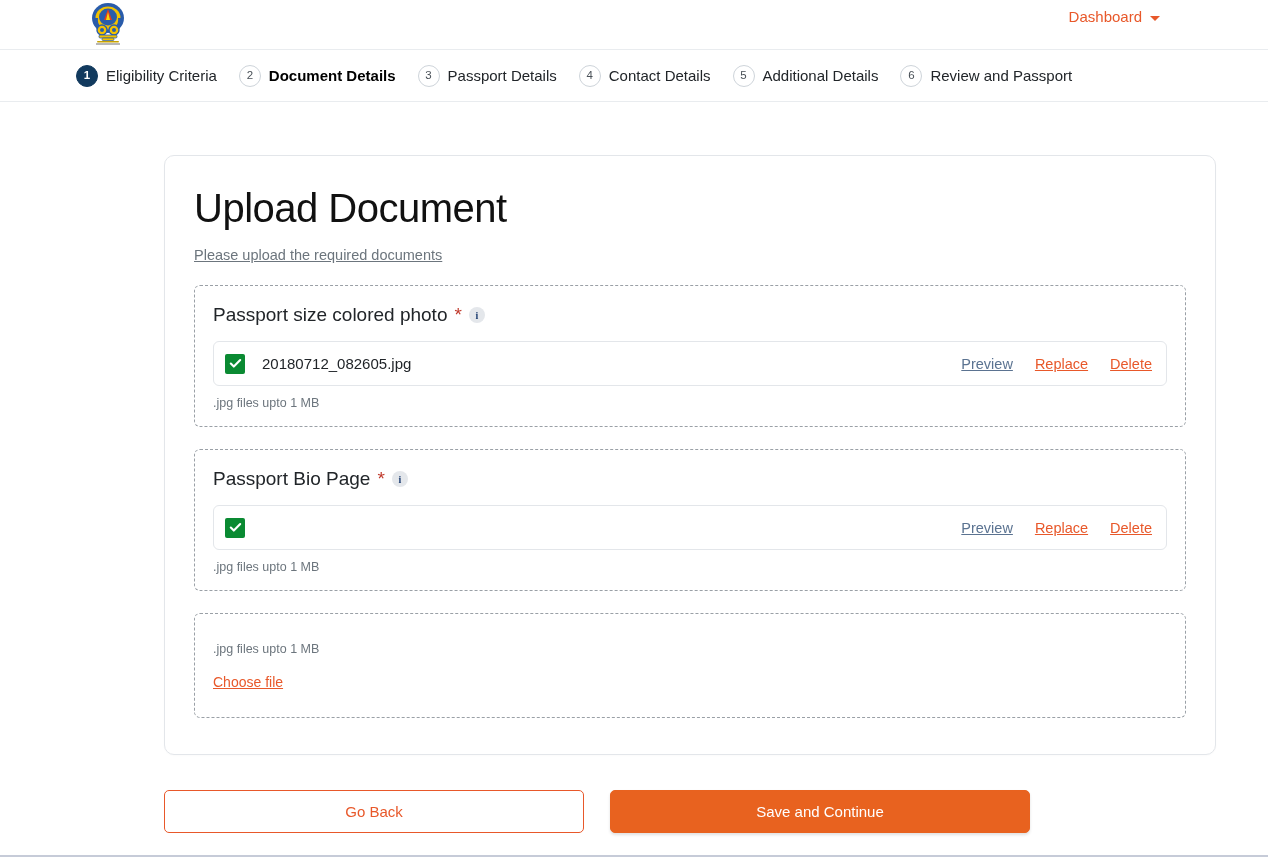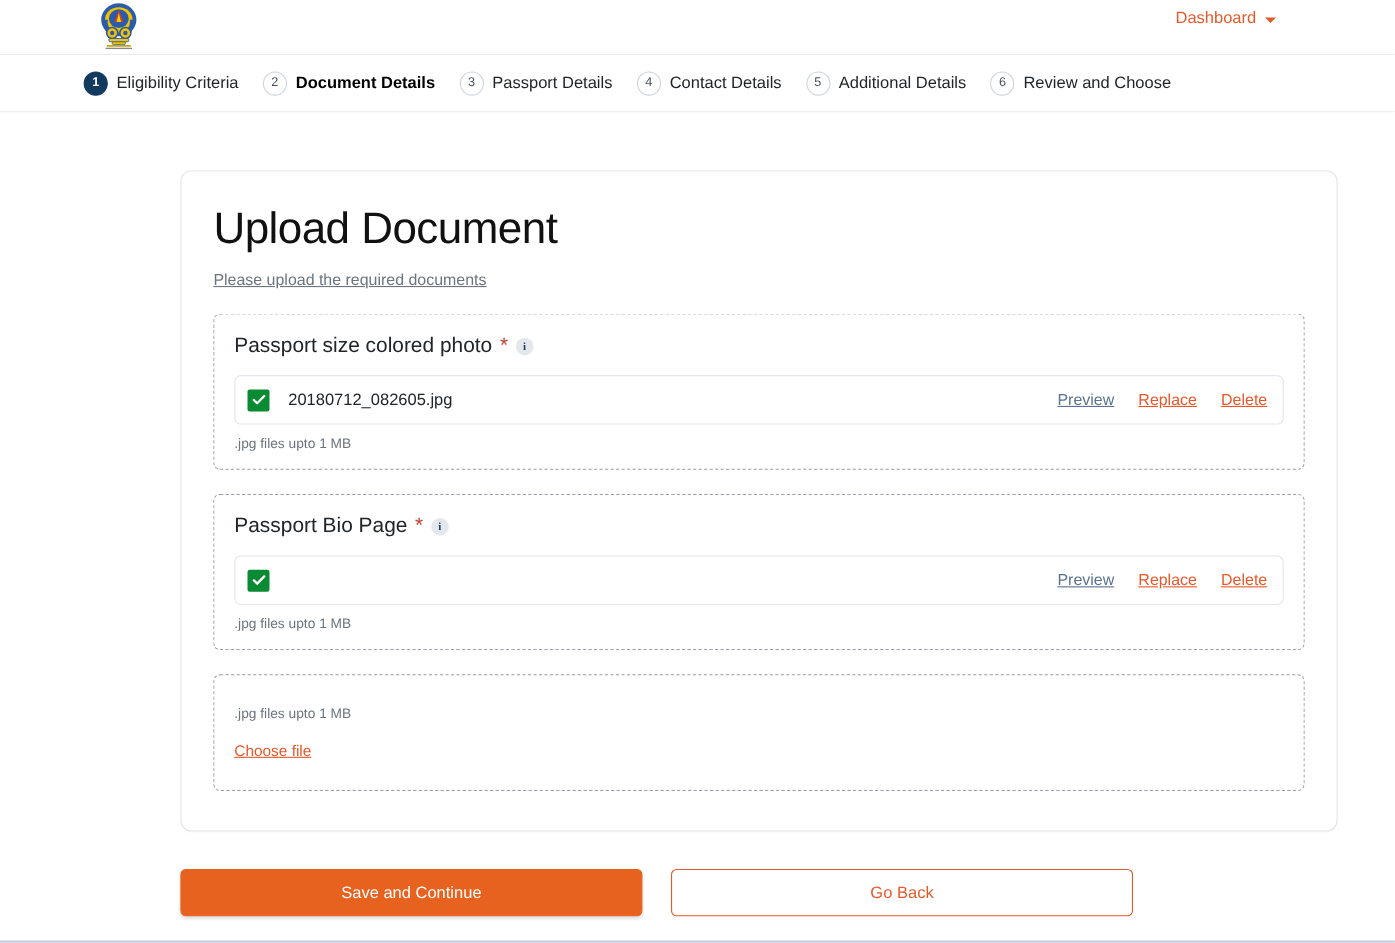--- a/index.html
+++ b/index.html
@@ -287,21 +287,21 @@
   <div class="step">
     <span class="step-badge">4</span>
     <span class="step-label">Contact Details</span>
   </div>
   <div class="step">
     <span class="step-badge">5</span>
     <span class="step-label">Additional Details</span>
   </div>
   <div class="step">
     <span class="step-badge">6</span>
-    <span class="step-label">Review and Choose</span>
+    <span class="step-label">Review and Passport</span>
   </div>
 </div>
 
 <div class="card">
   <h1 class="card-title">Upload Document</h1>
   <p class="card-sub">Please upload the required documents</p>
 
   <div class="doc-section">
     <div class="doc-heading">
       <span>Passport size colored photo</span>
@@ -345,17 +345,17 @@
     <div class="hint">.jpg files upto 1 MB</div>
   </div>
 
   <div class="doc-section additional">
     <div class="hint">.jpg files upto 1 MB</div>
     <span class="choose-file">Choose file</span>
   </div>
 </div>
 
 <div class="footer-btns">
+  <div class="btn btn-back">Go Back</div>
   <div class="btn btn-continue">Save and Continue</div>
-  <div class="btn btn-back">Go Back</div>
 </div>
 
 <div class="page-bottom-rule"></div>
 
 </body></html>

